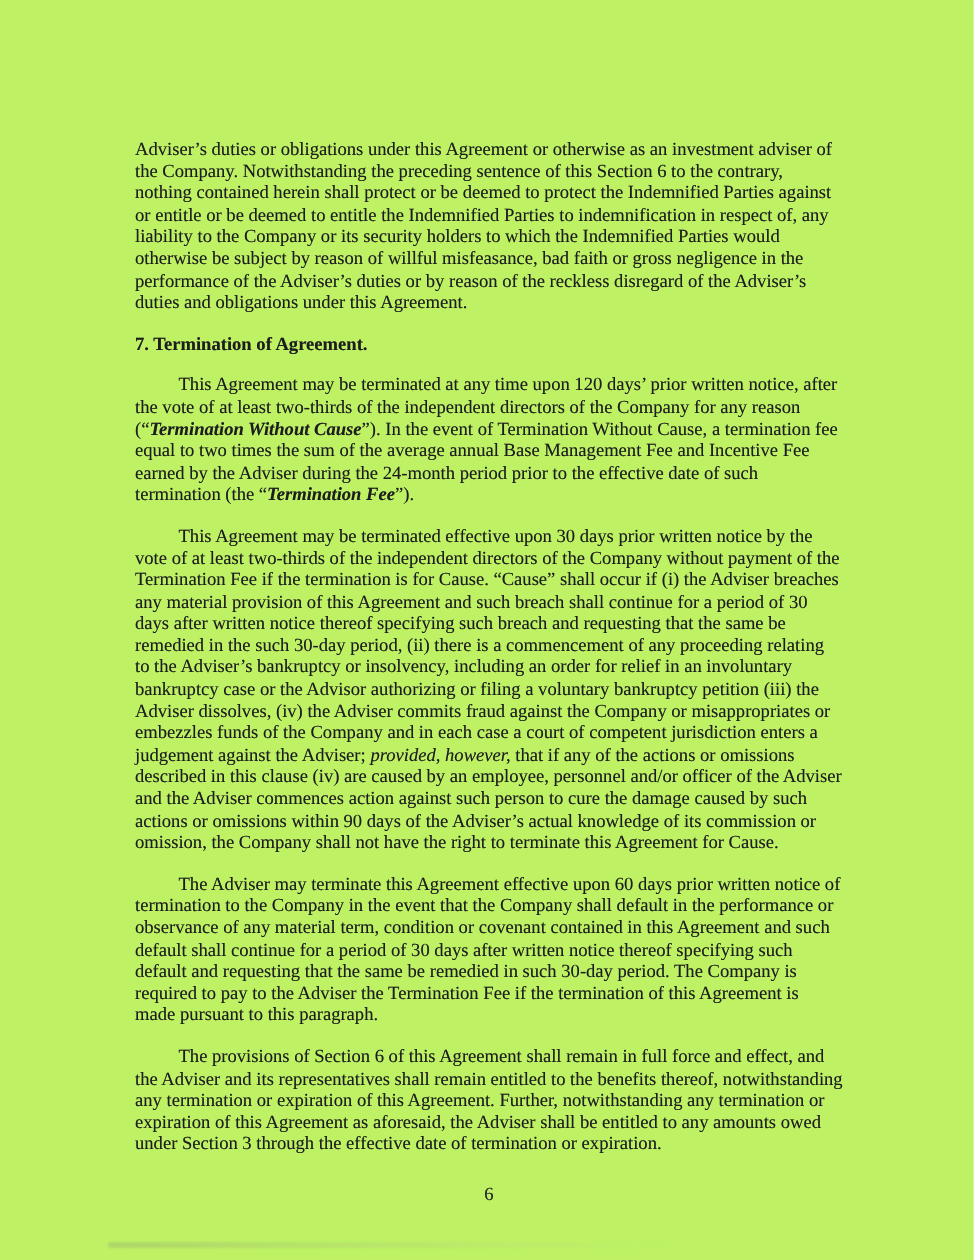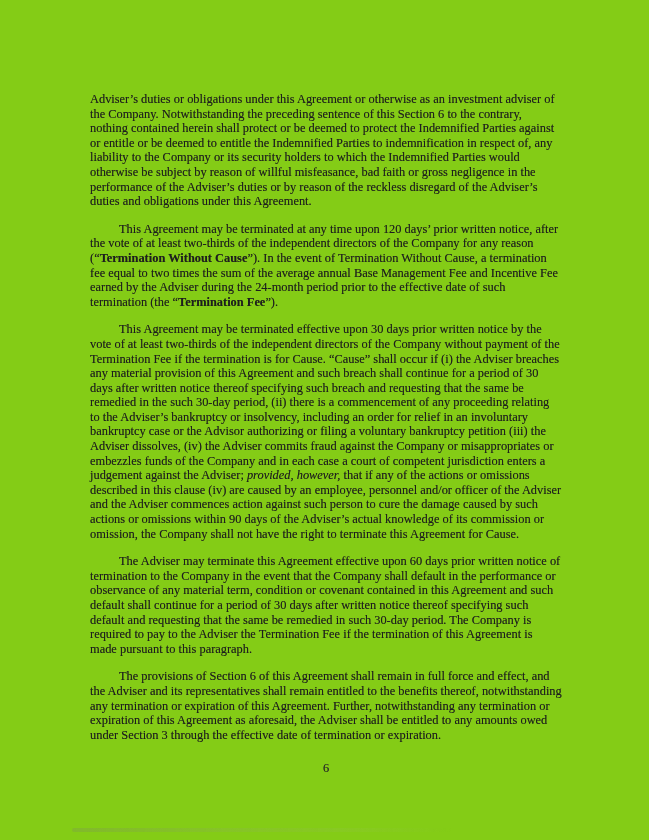--- a/index.html
+++ b/index.html
@@ -8,21 +8,21 @@
     height: 840px;
     background: #ffffff;
     position: relative;
     overflow: hidden;
     font-family: "Liberation Serif", "DejaVu Serif", serif;
   }
   .page {
     position: absolute;
     left: 0; top: 0;
     width: 649px; height: 840px;
-    background: #84cc16;
+    background: #bef264;
   }
   .page-content {
     position: absolute;
     left: 90px;
     top: 92px;
     width: 472px;
     color: #1d1d1f;
     font-size: 12.4px;
     line-height: 14.6px;
     text-align: left;
@@ -35,21 +35,21 @@
     text-indent: 29px;
   }
   .para.heading {
     font-weight: bold;
     margin: 0 0 13px 0;
   }
   .para.space-above {
   }
   .seg-b  { font-weight: bold; }
   .seg-i  { font-style: italic; font-family: Liberation Serif, serif; }
-  .seg-bi { font-weight: bold; }
+  .seg-bi { font-weight: bold; font-style: italic; }
   .page-number {
     text-align: center;
     margin-top: 19px;
     font-size: 12.4px;
     color: #2a2a2c;
   }
   .scan-smudge {
     position: absolute;
     left: 72px;
     top: 828px;
@@ -65,20 +65,21 @@
   }
 </style>
 </head>
 <body>
 
 <div class="page">
   <div class="page-content">
 
     <p class="para"><span>Adviser’s duties or obligations under this Agreement or otherwise as an investment adviser of the Company. Notwithstanding the preceding sentence of this Section 6 to the contrary, nothing contained herein shall protect or be deemed to protect the Indemnified Parties against or entitle or be deemed to entitle the Indemnified Parties to indemnification in respect of, any liability to the Company or its security holders to which the Indemnified Parties would otherwise be subject by reason of willful misfeasance, bad faith or gross negligence in the performance of the Adviser’s duties or by reason of the reckless disregard of the Adviser’s duties and obligations under this Agreement.</span></p>
 
+    <p class="para heading"><span class="seg-b">7. Termination of Agreement.</span></p>
 
     <p class="para indent"><span>This Agreement may be terminated at any time upon 120 days’ prior written notice, after the vote of at least two-thirds of the independent directors of the Company for any reason (“</span><span class="seg-bi">Termination Without Cause</span><span>”). In the event of Termination Without Cause, a termination fee equal to two times the sum of the average annual Base Management Fee and Incentive Fee earned by the Adviser during the 24-month period prior to the effective date of such termination (the “</span><span class="seg-bi">Termination Fee</span><span>”).</span></p>
 
     <p class="para indent"><span>This Agreement may be terminated effective upon 30 days prior written notice by the vote of at least two-thirds of the independent directors of the Company without payment of the Termination Fee if the termination is for Cause. “Cause” shall occur if (i) the Adviser breaches any material provision of this Agreement and such breach shall continue for a period of 30 days after written notice thereof specifying such breach and requesting that the same be remedied in the such 30-day period, (ii) there is a commencement of any proceeding relating to the Adviser’s bankruptcy or insolvency, including an order for relief in an involuntary bankruptcy case or the Advisor authorizing or filing a voluntary bankruptcy petition (iii) the Adviser dissolves, (iv) the Adviser commits fraud against the Company or misappropriates or embezzles funds of the Company and in each case a court of competent jurisdiction enters a judgement against the Adviser; </span><span class="seg-i">provided, however,</span><span> that if any of the actions or omissions described in this clause (iv) are caused by an employee, personnel and/or officer of the Adviser and the Adviser commences action against such person to cure the damage caused by such actions or omissions within 90 days of the Adviser’s actual knowledge of its commission or omission, the Company shall not have the right to terminate this Agreement for Cause.</span></p>
 
     <p class="para indent"><span>The Adviser may terminate this Agreement effective upon 60 days prior written notice of termination to the Company in the event that the Company shall default in the performance or observance of any material term, condition or covenant contained in this Agreement and such default shall continue for a period of 30 days after written notice thereof specifying such default and requesting that the same be remedied in such 30-day period. The Company is required to pay to the Adviser the Termination Fee if the termination of this Agreement is made pursuant to this paragraph.</span></p>
 
     <p class="para indent space-above"><span>The provisions of Section 6 of this Agreement shall remain in full force and effect, and the Adviser and its representatives shall remain entitled to the benefits thereof, notwithstanding any termination or expiration of this Agreement. Further, notwithstanding any termination or expiration of this Agreement as aforesaid, the Adviser shall be entitled to any amounts owed under Section 3 through the effective date of termination or expiration.</span></p>
 
     <div class="page-number">6</div>

